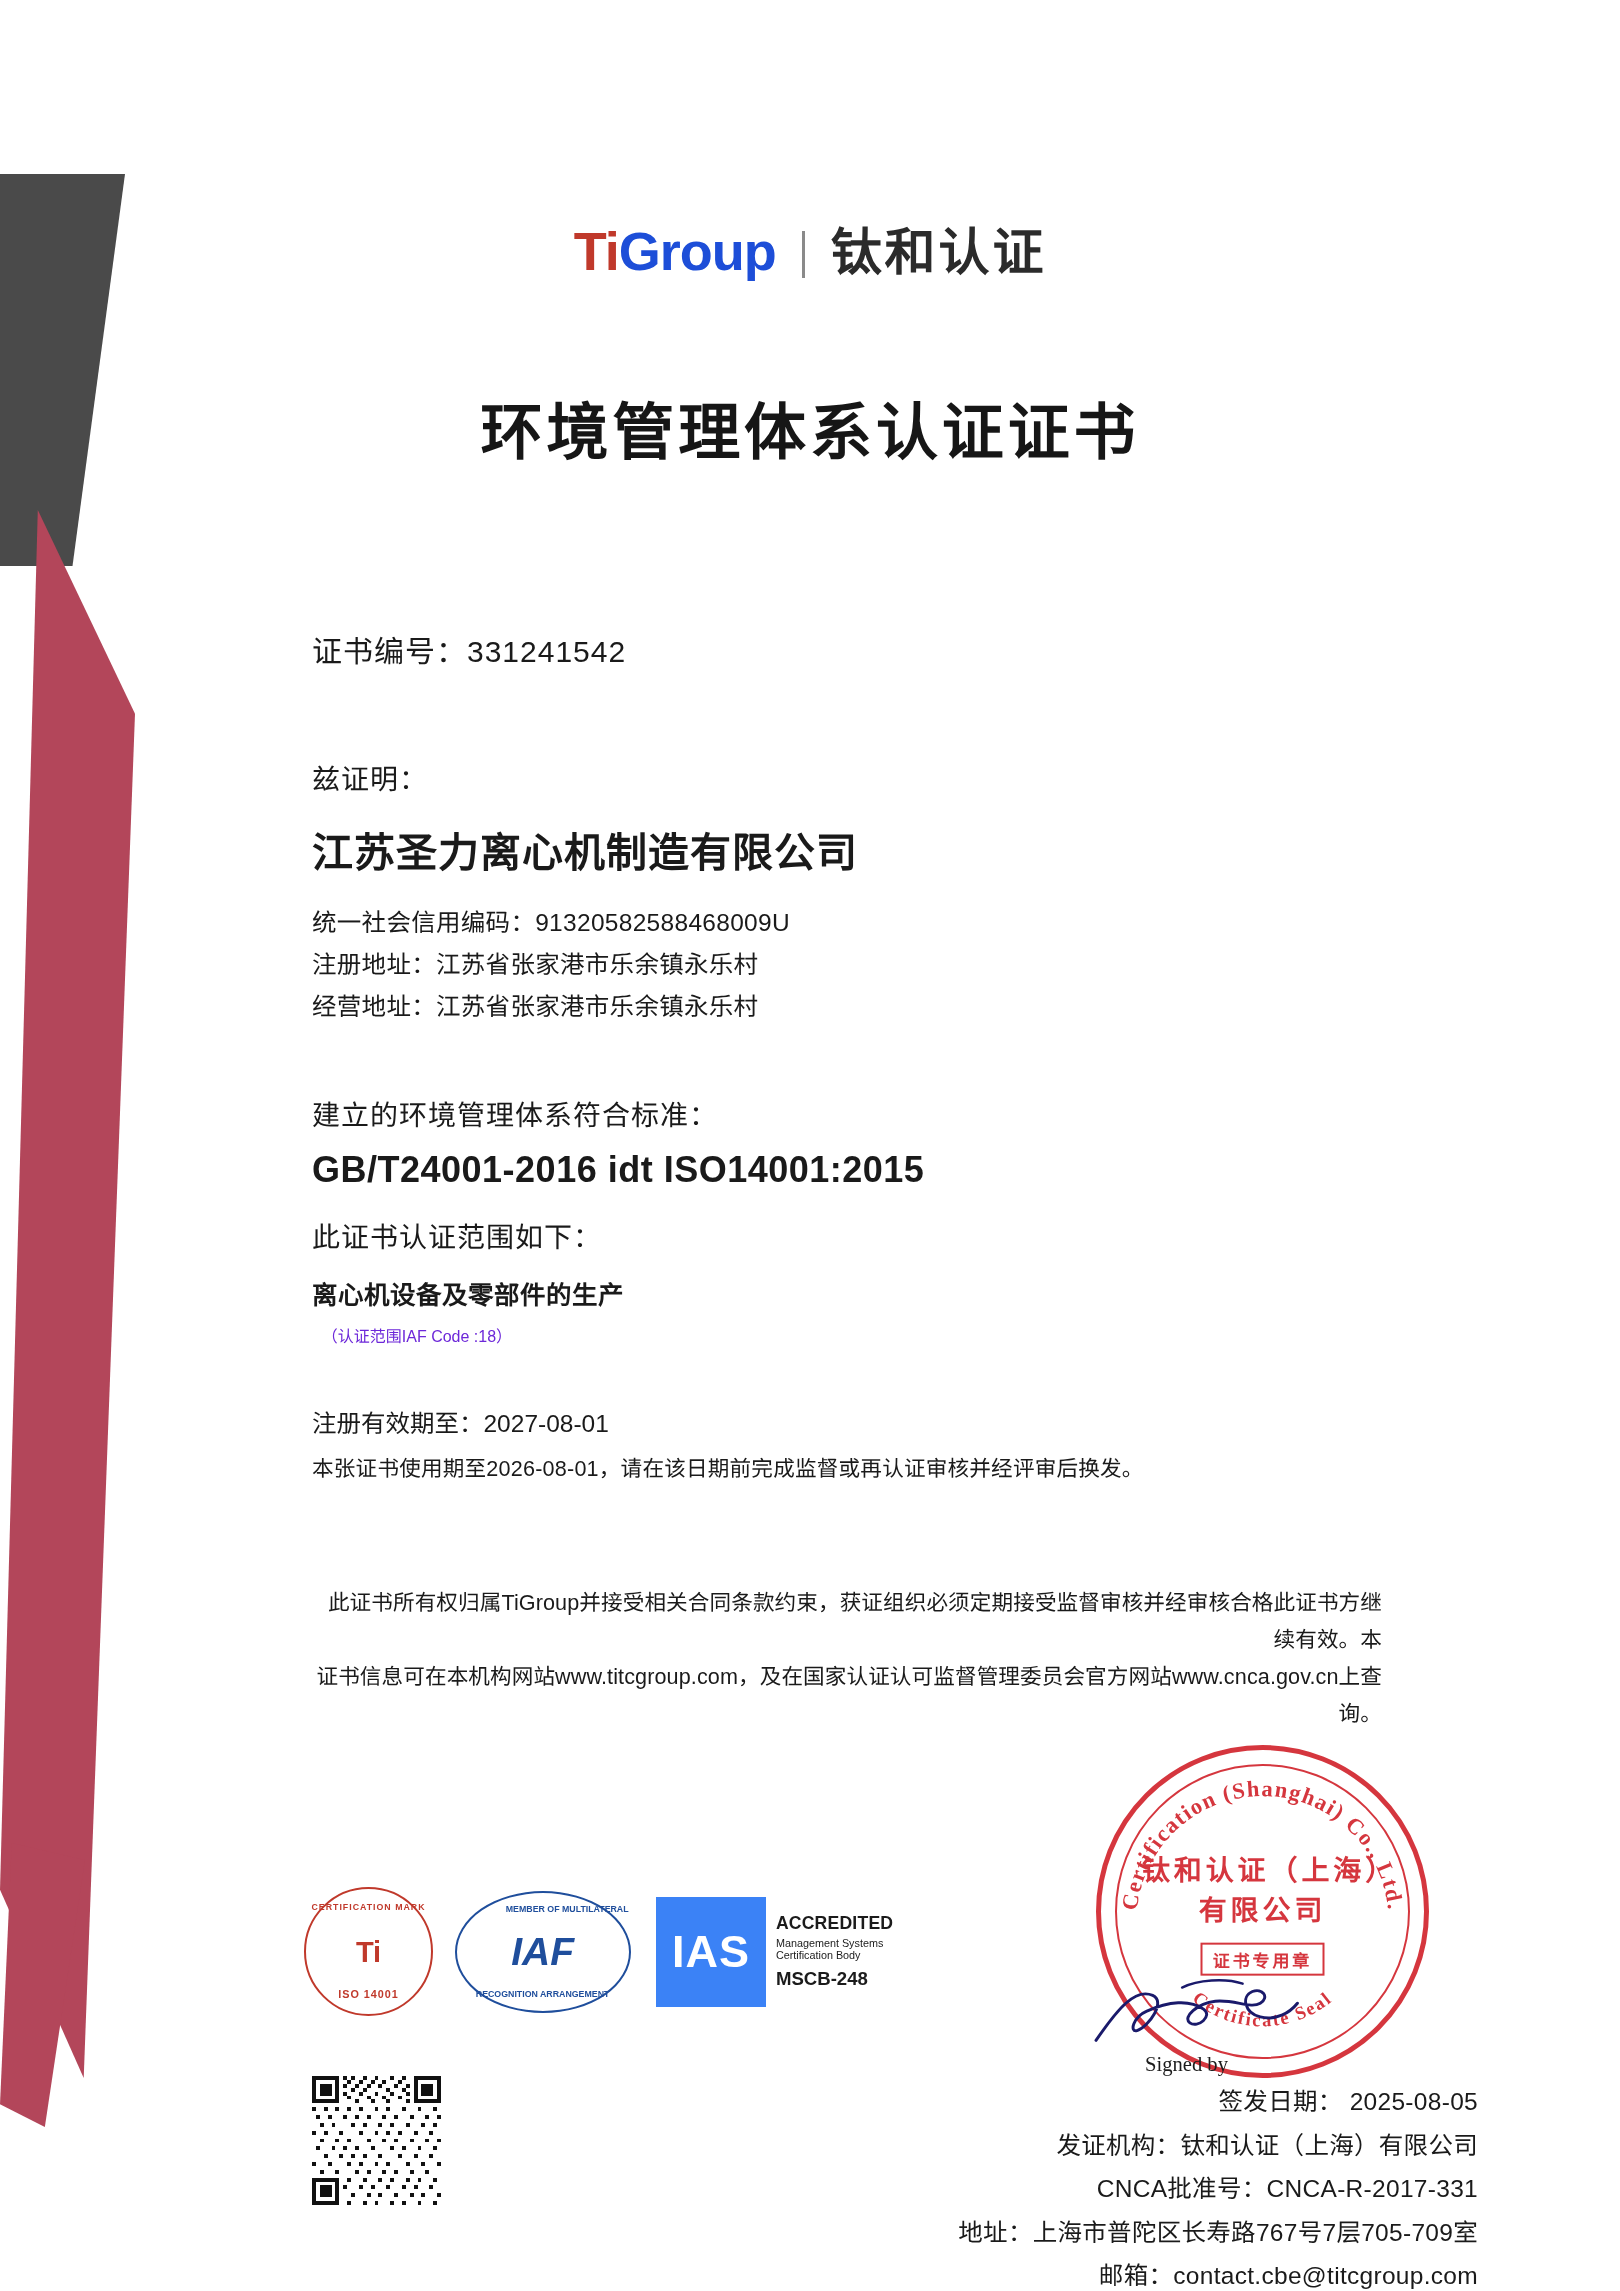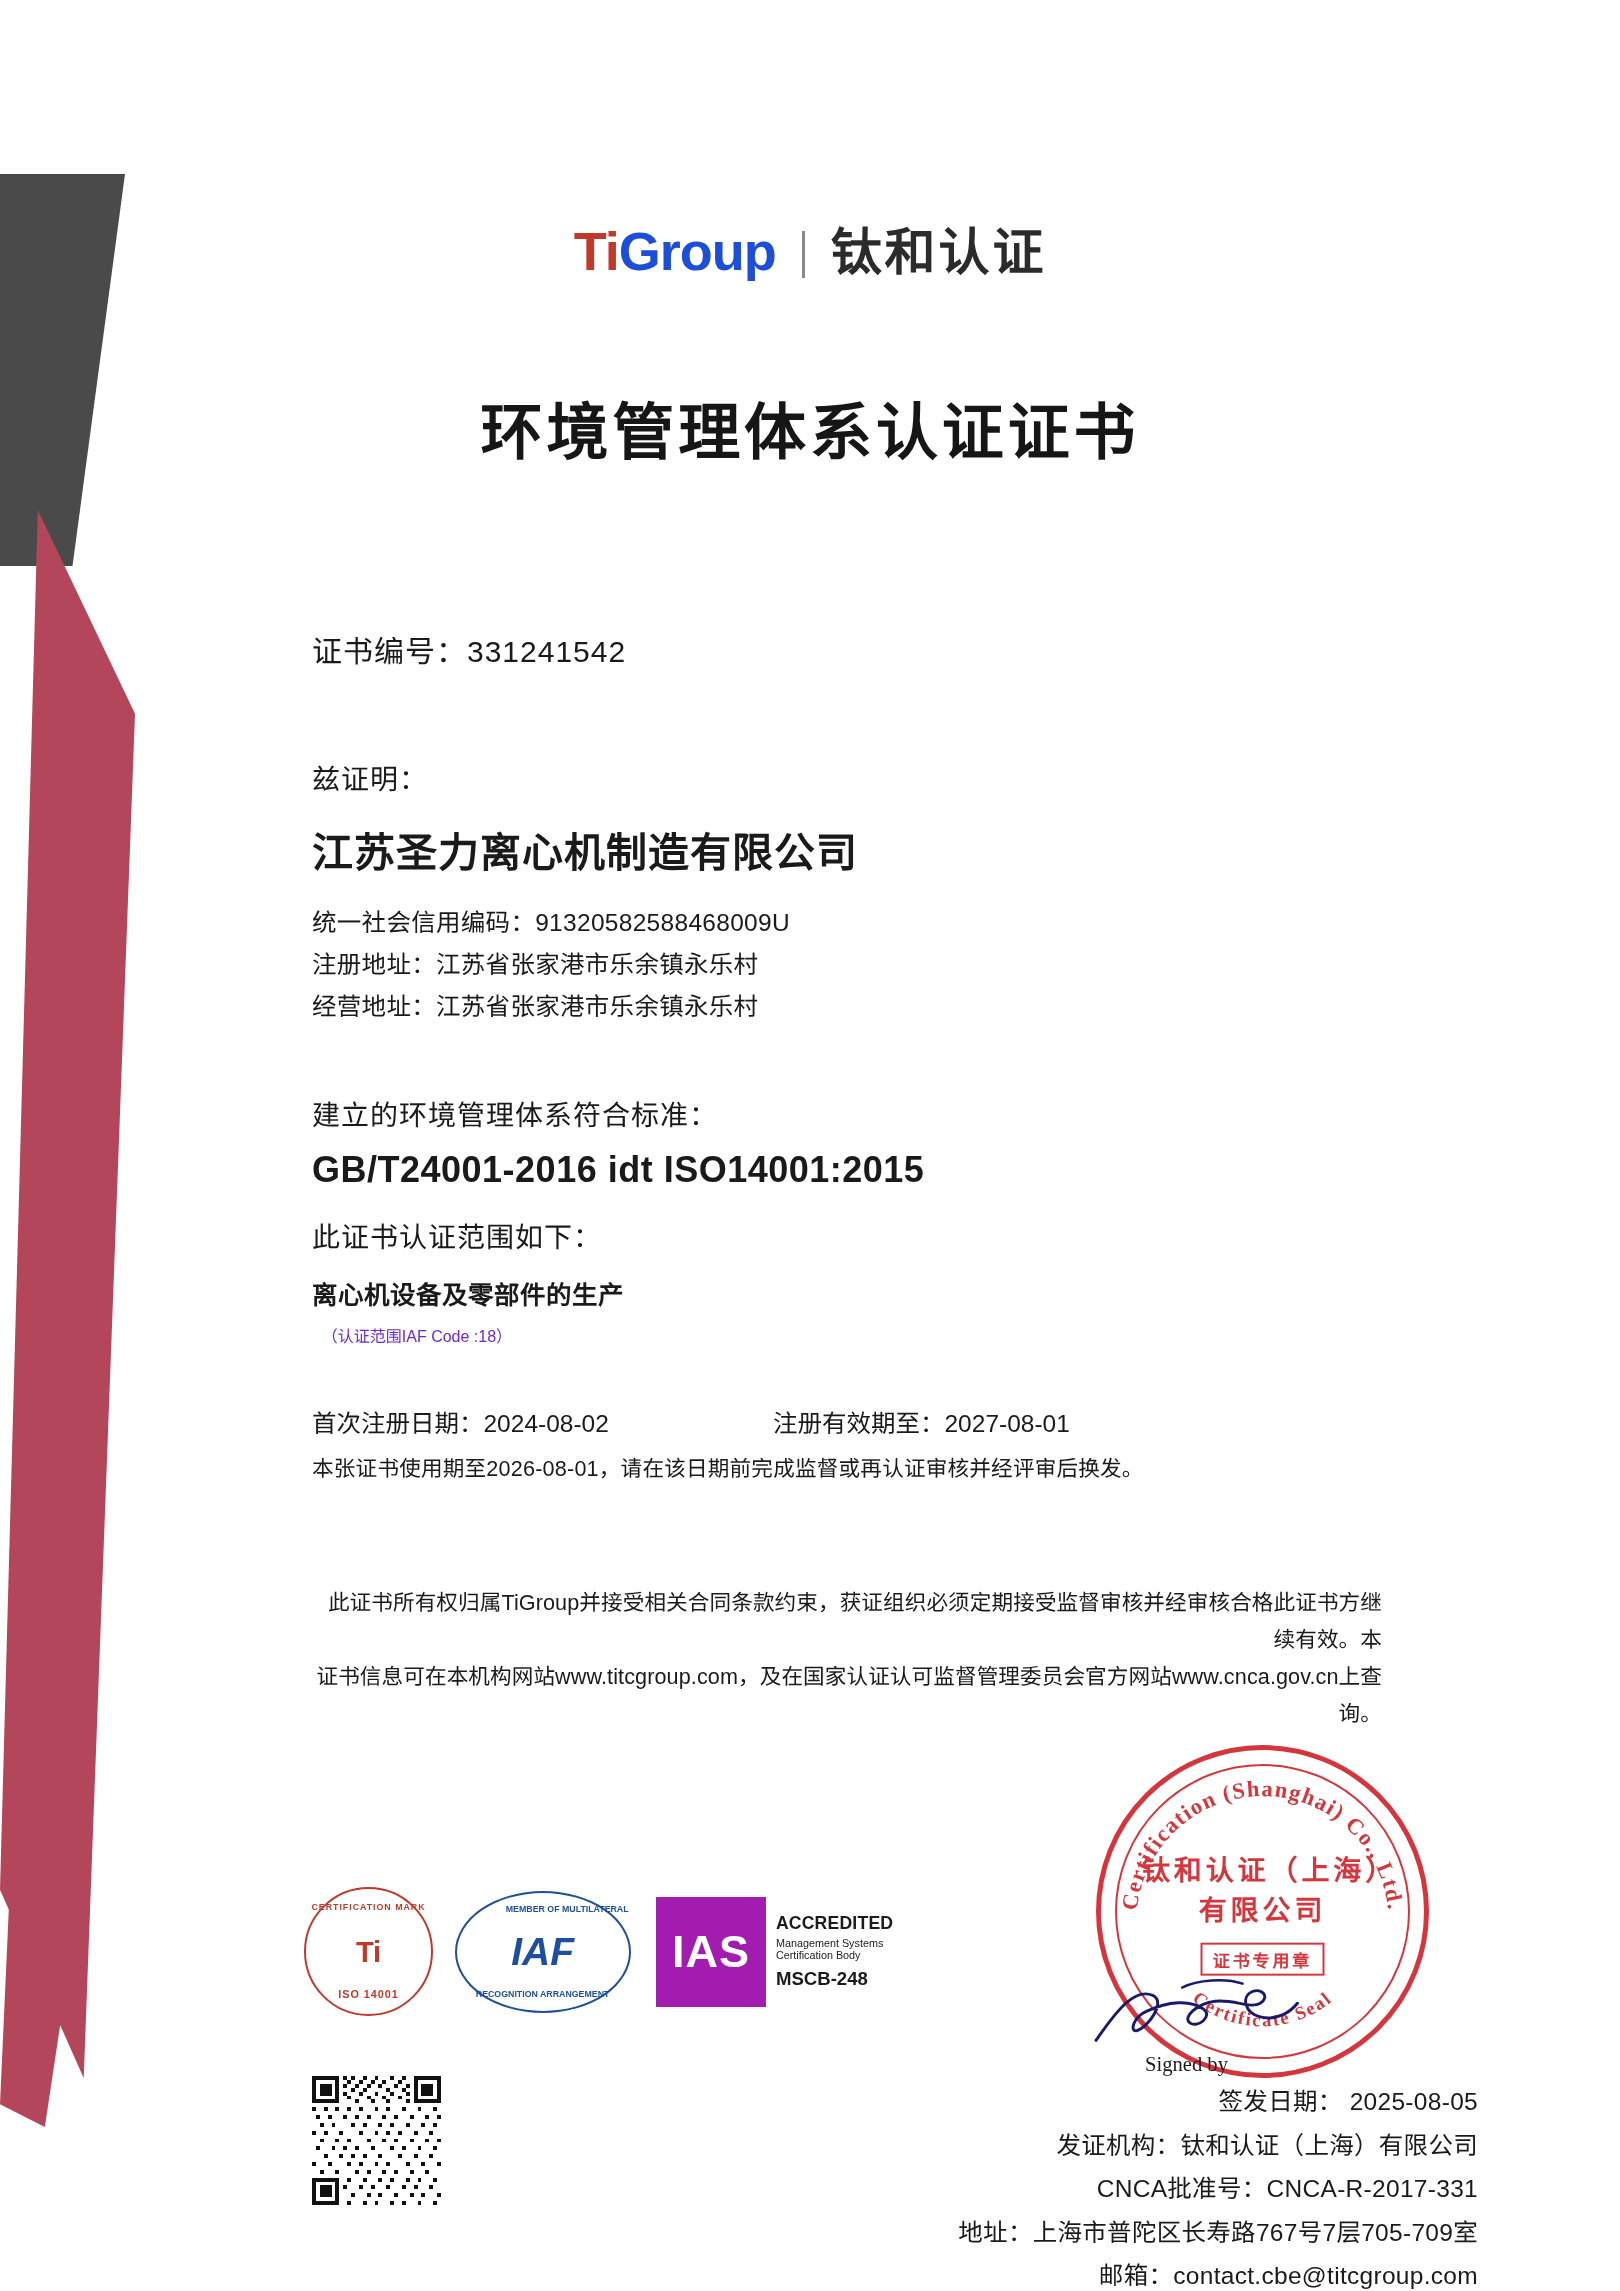--- a/index.html
+++ b/index.html
@@ -241,21 +241,21 @@
     font-size: 8.8px;
     font-weight: bold;
   }
 
   .logo-ias {
     margin-left: 25.5px;
     display: flex;
     align-items: stretch;
   }
   .logo-ias .green {
-    background: #a21caf;
+    background: #3b82f6;
     color: #ffffff;
     width: 110px;
     height: 110px;
     display: flex;
     align-items: center;
     justify-content: center;
     font-size: 45px;
     font-weight: bold;
     letter-spacing: 1px;
   }
@@ -387,21 +387,20 @@
     <div class="info-line">经营地址：江苏省张家港市乐余镇永乐村</div>
 
     <div class="std-intro">建立的环境管理体系符合标准：</div>
     <div class="std-code">GB/T24001-2016 idt ISO14001:2015</div>
 
     <div class="scope-intro">此证书认证范围如下：</div>
     <div class="scope-text">离心机设备及零部件的生产</div>
     <div class="scope-iaf">（认证范围IAF Code :18）</div>
 
     <div class="dates-row">
-      <div class="d1">首次注册日期：2024-08-02</div>
       <div>注册有效期至：2027-08-01</div>
     </div>
     <div class="note-line">本张证书使用期至2026-08-01，请在该日期前完成监督或再认证审核并经评审后换发。</div>
 
     <div class="legal">
       <div>此证书所有权归属TiGroup并接受相关合同条款约束，获证组织必须定期接受监督审核并经审核合格此证书方继续有效。本</div>
       <div>证书信息可在本机构网站www.titcgroup.com，及在国家认证认可监督管理委员会官方网站www.cnca.gov.cn上查询。</div>
     </div>
   </div>
 

